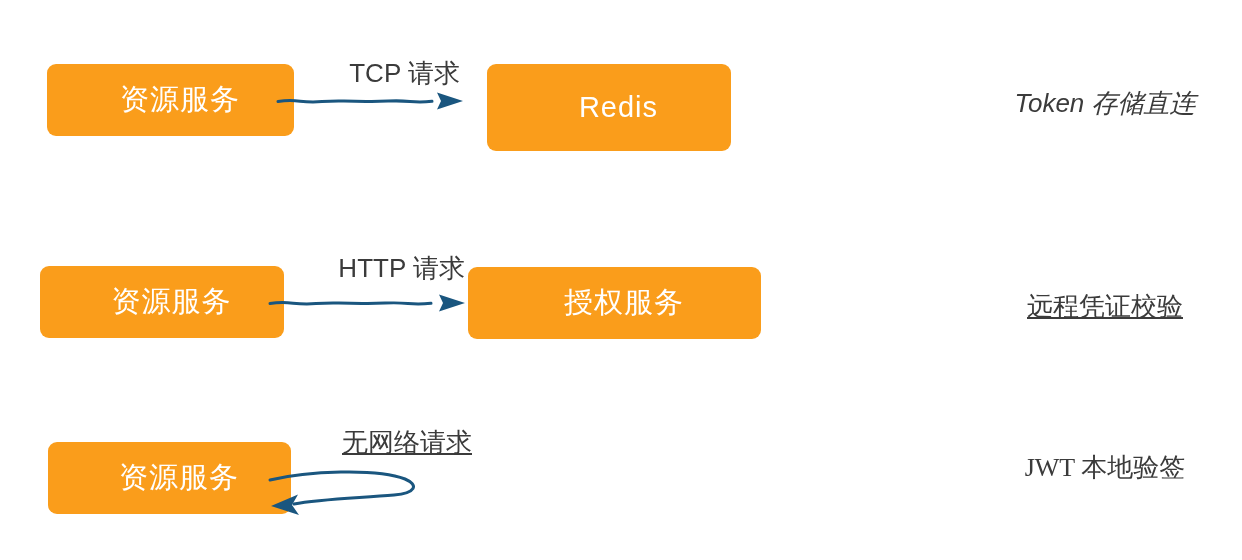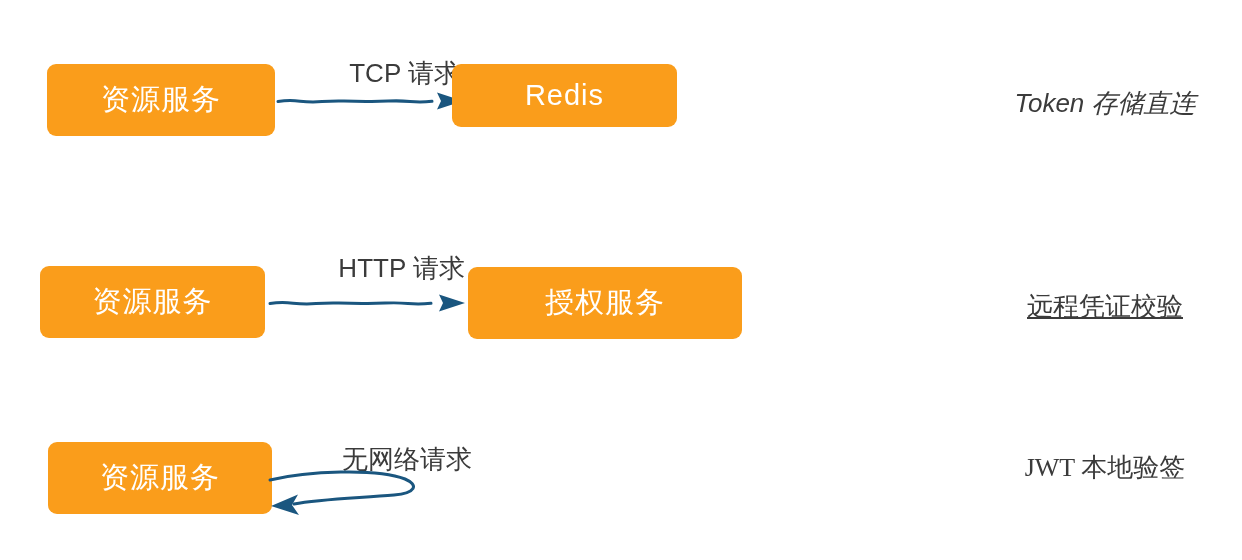--- a/index.html
+++ b/index.html
@@ -19,20 +19,21 @@
     position: absolute;
     background: var(--box-fill, #FA9D1B);
     color: var(--box-text, #ffffff);
     border-radius: 9px;
     display: flex;
     align-items: center;
     justify-content: center;
     font-size: 29px;
     letter-spacing: 1px;
     text-align: center;
+    padding-left: 19px;
   }
   .arrow-label {
     position: absolute;
     color: var(--label-text, #3B3B3B);
     font-size: 26px;
     text-align: right;
     white-space: nowrap;
   }
   .desc {
     position: absolute;
@@ -67,21 +68,21 @@
     <span>资源服务</span>
   </div>
 
   <div class="arrow-label" style="left:280px; top:56px; width:180px;">TCP 请求</div>
 
   <svg class="arrow" style="left:275px; top:88px;" width="190" height="26" viewBox="0 0 190 26">
     <path d="M3,13.5 q11,-1.6 22,-0.3 t22,0.4 t22,-0.6 t22,0.5 t22,-0.4 t22,0.4 t22,-0.2"></path>
     <polygon points="162,4.5 188,13 162,21.5 166,13"></polygon>
   </svg>
 
-  <div class="node" style="left:452px; top:64px; width:225px; height:63px;">
+  <div class="node" style="left:487px; top:64px; width:225px; height:87px;">
     <span>Redis</span>
   </div>
 
   <div class="desc" style="top:86px;font-style:italic;">Token 存储直连</div>
 
   <div class="node" style="left:40px; top:266px; width:225px; height:72px;">
     <span>资源服务</span>
   </div>
 
   <div class="arrow-label" style="left:285px; top:251px; width:180px;">HTTP 请求</div>
@@ -94,21 +95,21 @@
   <div class="node" style="left:468px; top:267px; width:274px; height:72px;">
     <span>授权服务</span>
   </div>
 
   <div class="desc" style="top:289px;text-decoration:underline;">远程凭证校验</div>
 
   <div class="node" style="left:48px; top:442px; width:224px; height:72px;">
     <span>资源服务</span>
   </div>
 
-  <div class="arrow-label" style="left:292px; top:442px; width:180px;">无网络请求</div>
+  <div class="arrow-label" style="left:292px; top:425px; width:180px;text-decoration:underline;">无网络请求</div>
 
   <svg class="arrow" style="left:262px; top:462px;" width="170" height="60" viewBox="0 0 170 60">
     <path d="M8,18 C 45,9 115,6 143,17 C 157,23 154,31 132,33 C 98,36 58,37 32,42"></path>
     <polygon points="36,32.5 9,44 37,53 30,43"></polygon>
   </svg>
 
   <div class="desc" style="top:450px;font-family:Liberation Serif, serif;">JWT 本地验签</div>
 
 </div>
 

